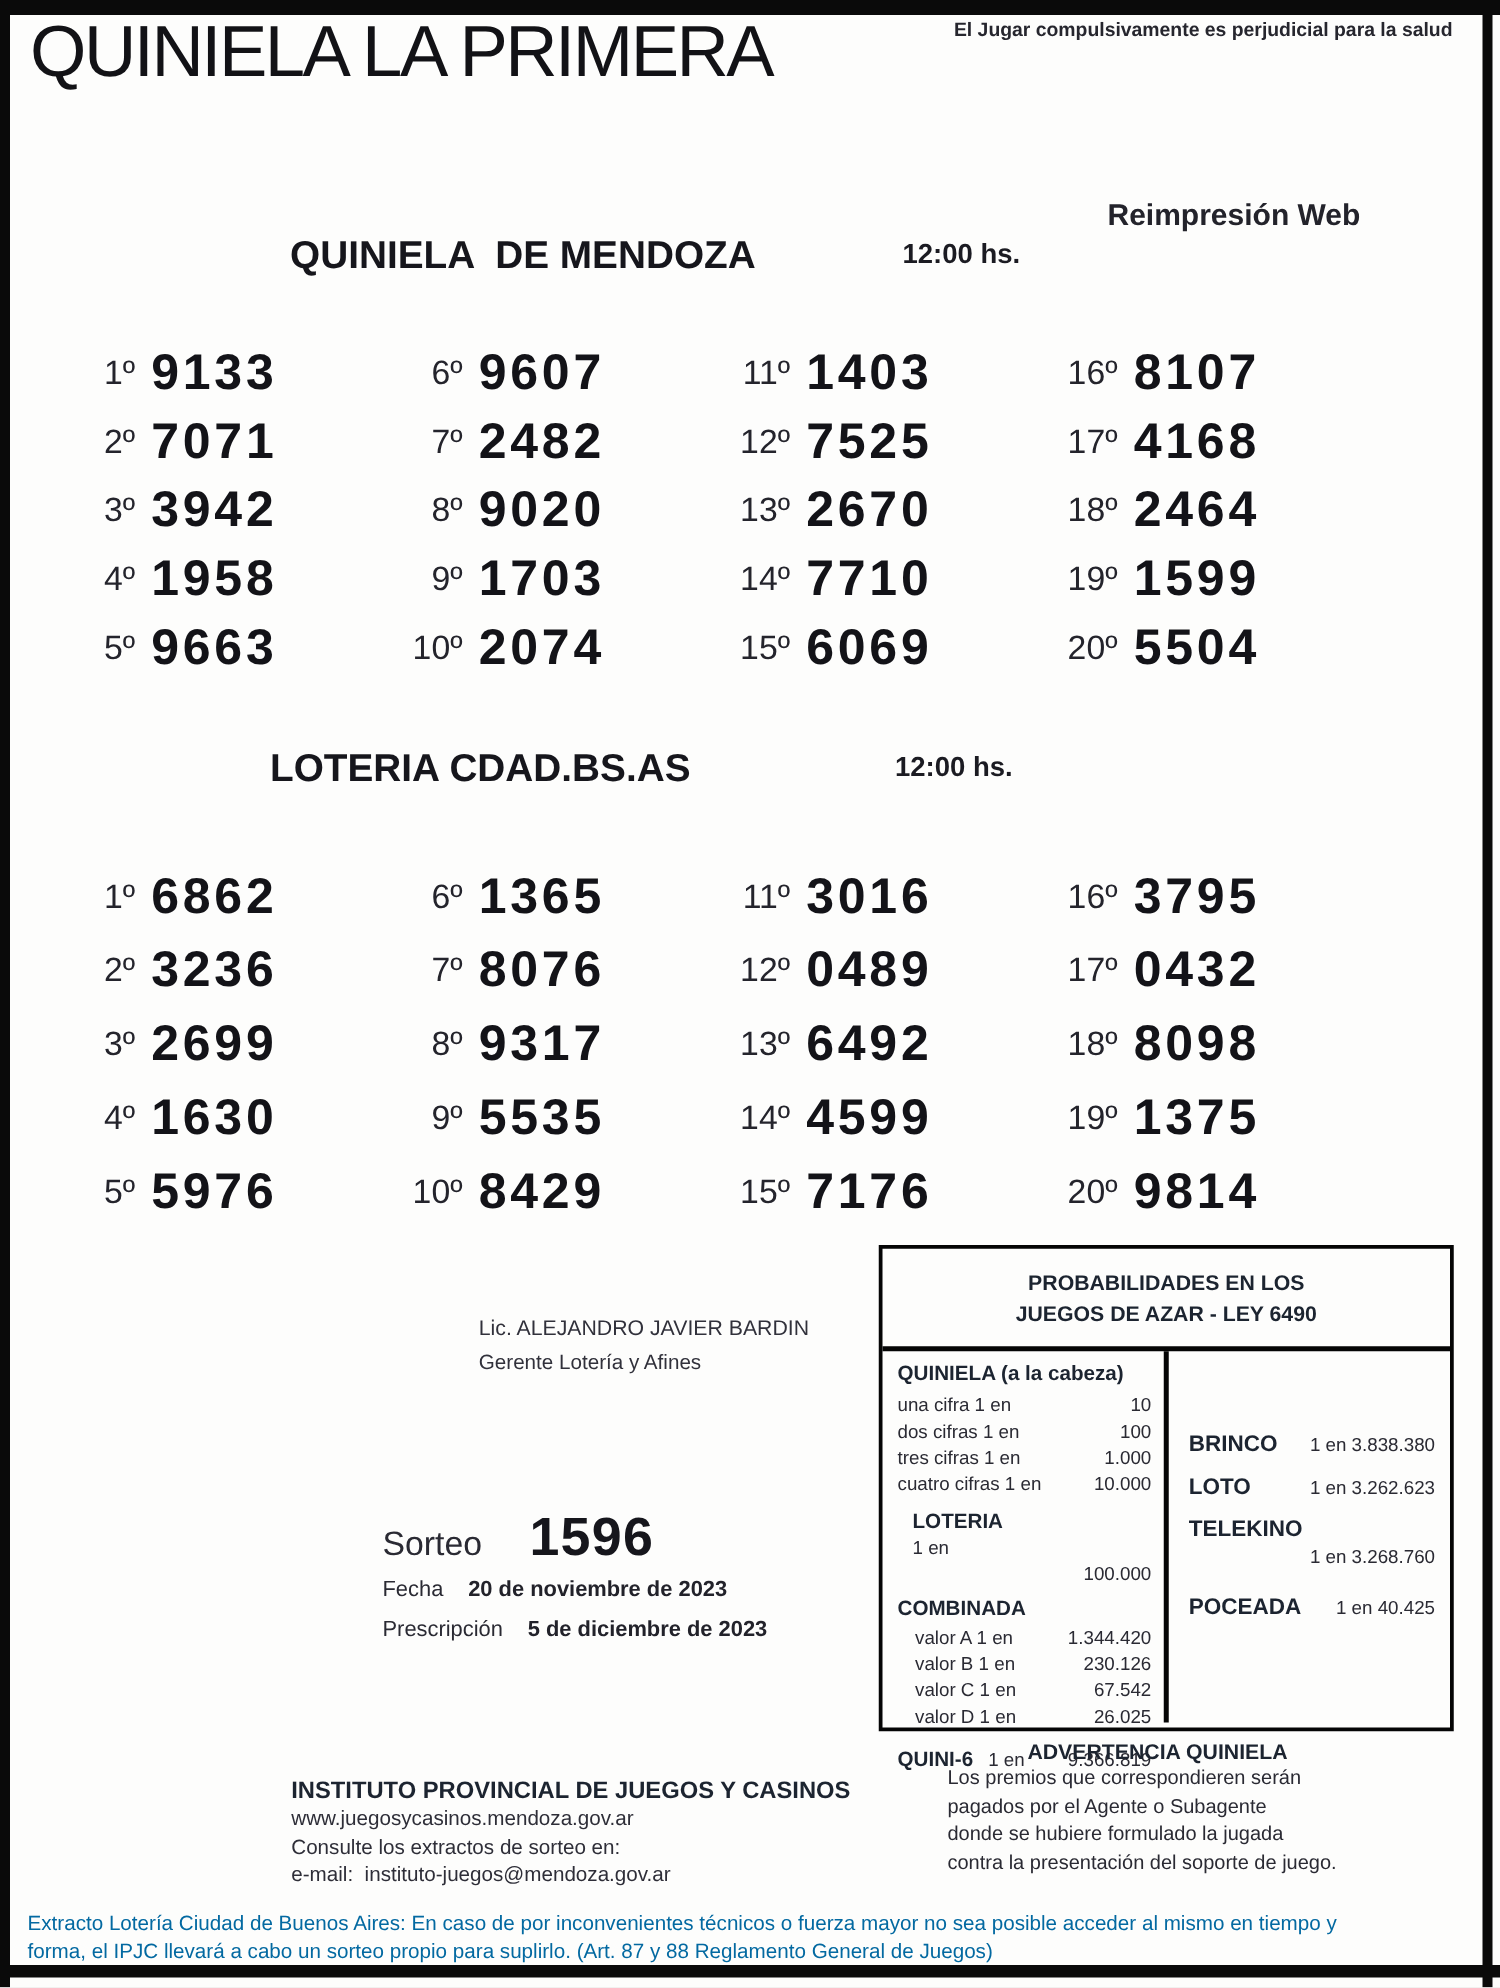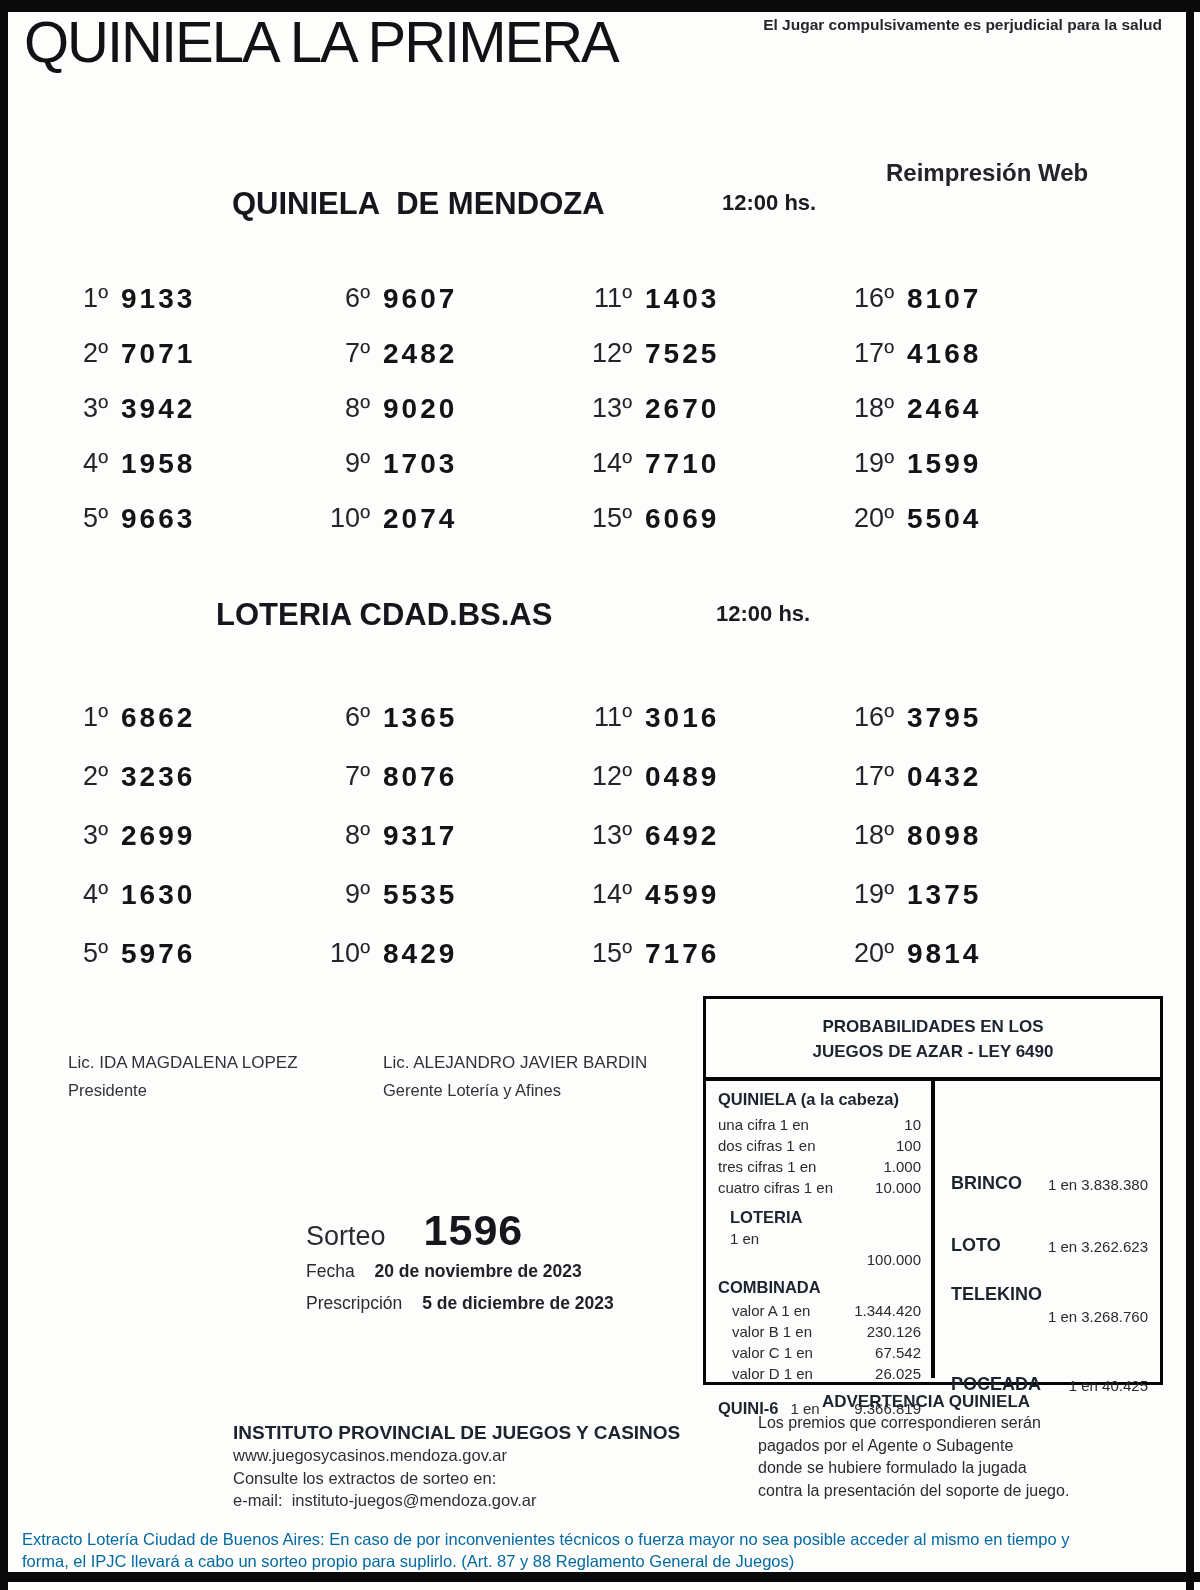--- a/index.html
+++ b/index.html
@@ -41,21 +41,21 @@
     display:grid; grid-template-columns:repeat(4, 262px); grid-auto-flow:column;
   }
   .results.r1 { top:271px; grid-template-rows:repeat(5, 55px); }
   .results.r2 { top:688px; grid-template-rows:repeat(5, 59px); }
   .res-item { display:flex; align-items:center; }
   .res-pos {
     width:52px; text-align:right; font-size:27px; color:#24242c;
     flex:none;
   }
   .res-num {
-    margin-left:13px; font-size:28px; font-weight:bold;
+    margin-left:13px; font-size:40px; font-weight:bold;
     letter-spacing:3px; color:#131318;
   }
 
   .sig { position:absolute; color:#31313b; font-size:17px; }
   .sig.s1 { left:68px;  top:1053px; }
   .sig.s2 { left:383px; top:1053px; }
   .sig .sig-role { margin-top:8px; font-size:16.5px; }
 
   
   .prob-box {
@@ -76,21 +76,21 @@
   .prob-row .val { margin-left:auto; text-align:right; }
   .prob-row.indent { padding-left:14px;gap:40px; }
   .prob-row.boldrow .blbl { font-weight:bold; font-size:16.5px; color:#1c2430; }
   .prob-row.boldrow .rest { margin-left:12px; }
   .prob-left > div:nth-child(6)  { margin-top:9px;flex-direction:column; }   
   .prob-left > div:nth-child(7)  { margin-top:8px; margin-bottom:3px; } 
   .prob-left > div:nth-child(12) { margin-top:14px; }  
 
   .game-row { display:flex; justify-content:space-between; align-items:flex-end; margin-top:13px; }
   .game-row:first-child { margin-top:0; }
-  .game-row .gname { font-weight:bold; font-size:18px; color:#1c2430;margin-top:28px; }
+  .game-row .gname { font-weight:bold; font-size:18px; color:#1c2430; }
   .game-row .gval  { font-size:15px; color:#2a2a33; padding-bottom:1px; white-space:nowrap; }
   .game-row.stacked { display:block; }
   .game-row.stacked .gval-line { text-align:right; font-size:15px; color:#2a2a33; margin-top:3px; }
   .game-row.wide { margin-top:21px;gap:12px; }
 
   
   .sorteo { position:absolute; left:306px; top:1206px; color:#2a2a33; }
   .sorteo-row { display:flex; align-items:baseline; }
   .sorteo-label { font-size:27px; }
   .sorteo-num { margin-left:38px; font-size:43px; font-weight:bold; letter-spacing:1px; color:#16161c; }
@@ -291,24 +291,20 @@
       <div class="res-item">
         <span class="res-pos">19º</span>
         <span class="res-num">1375</span>
       </div>
       <div class="res-item">
         <span class="res-pos">20º</span>
         <span class="res-num">9814</span>
       </div>
     </div>
 
-  <div class="sig s1">
-    <div class="sig-name">Lic. IDA MAGDALENA LOPEZ</div>
-    <div class="sig-role">Presidente</div>
-  </div>
   <div class="sig s2">
     <div class="sig-name">Lic. ALEJANDRO JAVIER BARDIN</div>
     <div class="sig-role">Gerente Lotería y Afines</div>
   </div>
 
   <div class="prob-box">
     <div class="prob-header">
       <div>PROBABILIDADES EN LOS</div>
       <div>JUEGOS DE AZAR - LEY 6490</div>
     </div>

